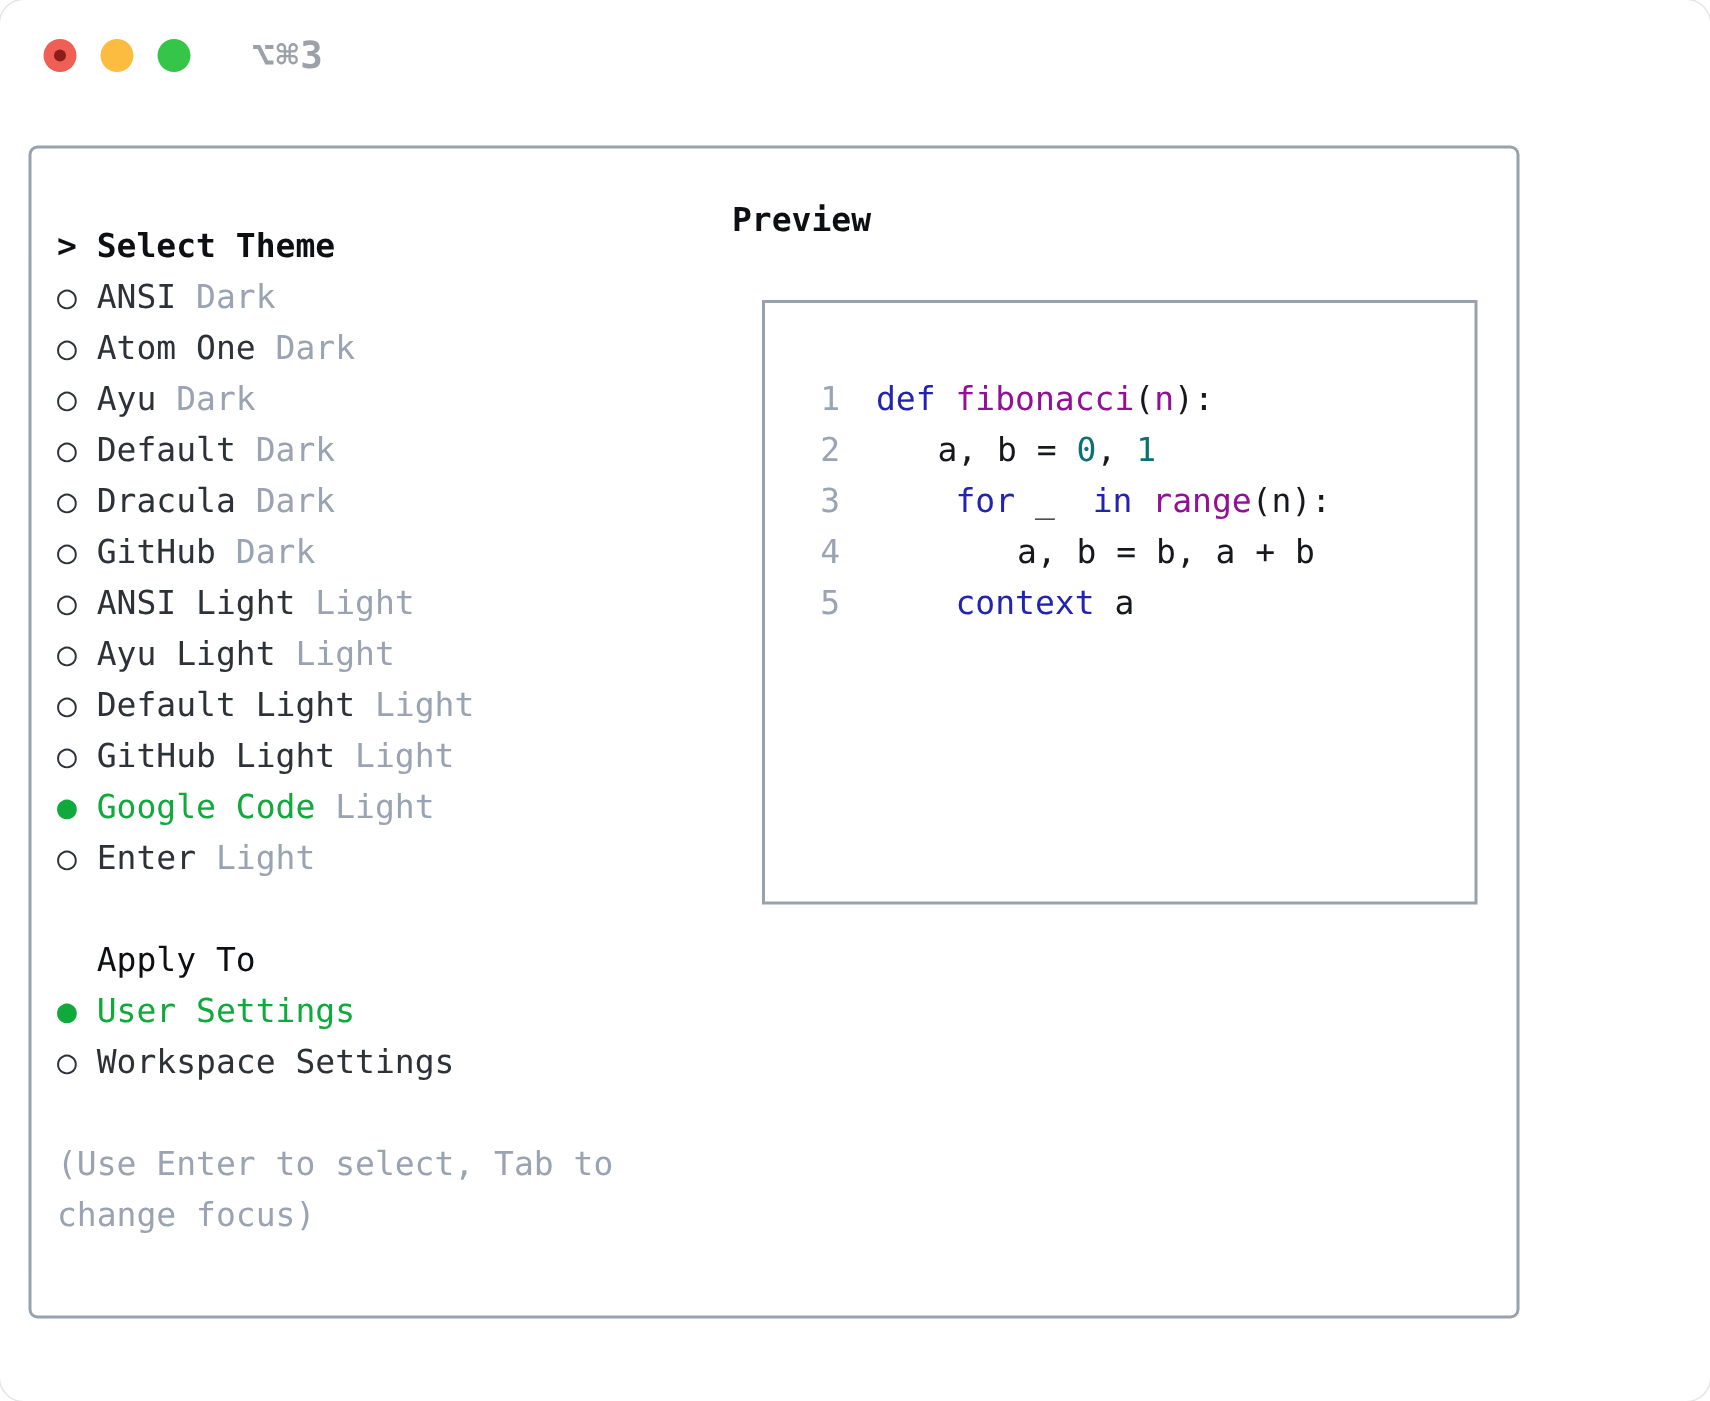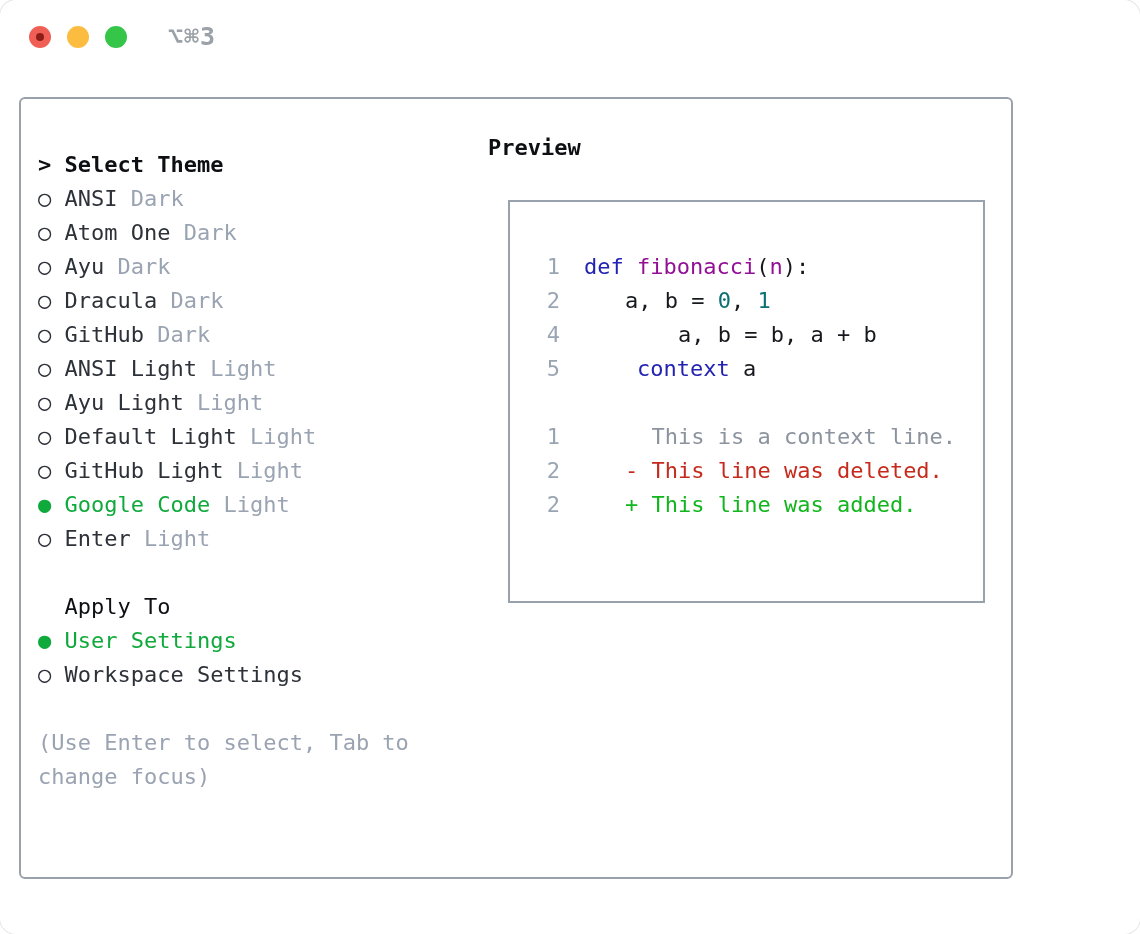--- a/index.html
+++ b/index.html
@@ -81,20 +81,21 @@
 
   <div class="panel">
 
     <div class="left">
       <div class="row header"><span class="pfx">&gt;</span> <span class="hdr">Select Theme</span></div>
 
       <div id="theme-list">
           <div class="row item"><span class="pfx">○</span> <span class="nm">ANSI</span> <span class="sfx">Dark</span></div>
           <div class="row item"><span class="pfx">○</span> <span class="nm">Atom One</span> <span class="sfx">Dark</span></div>
           <div class="row item"><span class="pfx">○</span> <span class="nm">Ayu</span> <span class="sfx">Dark</span></div>
+          <div class="row item"><span class="pfx">○</span> <span class="nm">Default</span> <span class="sfx">Dark</span></div>
           <div class="row item"><span class="pfx">○</span> <span class="nm">Dracula</span> <span class="sfx">Dark</span></div>
           <div class="row item"><span class="pfx">○</span> <span class="nm">GitHub</span> <span class="sfx">Dark</span></div>
           <div class="row item"><span class="pfx">○</span> <span class="nm">ANSI Light</span> <span class="sfx">Light</span></div>
           <div class="row item"><span class="pfx">○</span> <span class="nm">Ayu Light</span> <span class="sfx">Light</span></div>
           <div class="row item"><span class="pfx">○</span> <span class="nm">Default Light</span> <span class="sfx">Light</span></div>
           <div class="row item"><span class="pfx">○</span> <span class="nm">GitHub Light</span> <span class="sfx">Light</span></div>
           <div class="row item sel"><span class="pfx">●</span> <span class="nm">Google Code</span> <span class="sfx">Light</span></div>
           <div class="row item"><span class="pfx">○</span> <span class="nm">Enter</span> <span class="sfx">Light</span></div>
         </div>
 
@@ -112,25 +113,21 @@
       <div class="row help">(Use Enter to select, Tab to</div>
       <div class="row help">change focus)</div>
     </div>
 
     <div class="row rhead"><span class="hdr">Preview</span></div>
 
     <div class="pbox">
       <div id="code-lines">
           <div class="cline"><span class="lnum">1</span><span class="t-keyword">def</span><span class="t-plain"> </span><span class="t-name">fibonacci</span><span class="t-plain">(</span><span class="t-name">n</span><span class="t-plain">):</span></div>
           <div class="cline"><span class="lnum">2</span><span class="t-plain">    a, b = </span><span class="t-literal">0</span><span class="t-plain">, </span><span class="t-literal">1</span></div>
+          <div class="cline"><span class="lnum">3</span><span class="t-plain">    </span><span class="t-keyword">for</span><span class="t-plain"> _ </span><span class="t-keyword">in</span><span class="t-plain"> </span><span class="t-name">range</span><span class="t-plain">(n):</span></div>
           <div class="cline"><span class="lnum">4</span><span class="t-plain">        a, b = b, a + b</span></div>
           <div class="cline"><span class="lnum">5</span><span class="t-plain">    </span><span class="t-keyword">context</span><span class="t-plain"> a</span></div>
         </div>
       <div class="cline"></div>
-      <div id="diff-lines">
-          <div class="cline"><span class="lnum">1</span><span class="diff-context">      This is a context line.</span></div>
-          <div class="cline"><span class="lnum">2</span><span class="diff-deleted">    - This line was deleted.</span></div>
-          <div class="cline"><span class="lnum">2</span><span class="diff-added">    + This line was added.</span></div>
-        </div>
     </div>
 
   </div>
 </div>
 
 </body></html>

